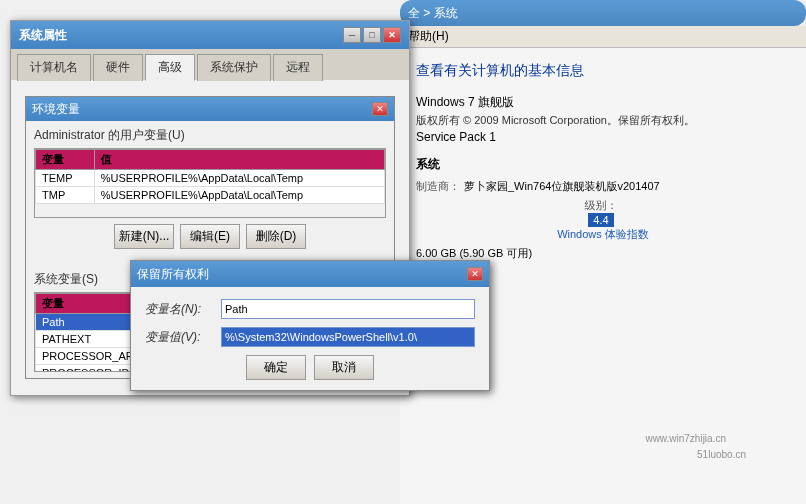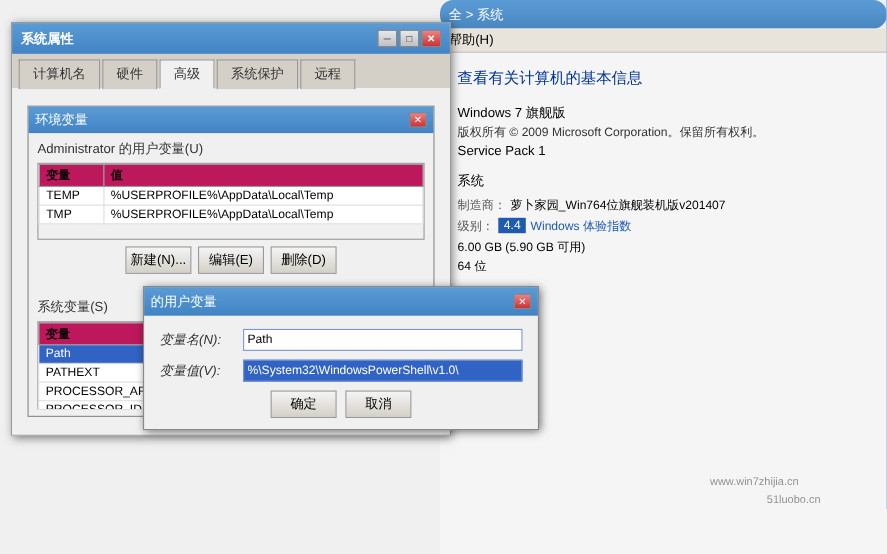--- a/index.html
+++ b/index.html
@@ -294,28 +294,28 @@
     <span style="font-size:12px;">帮助(H)</span>
   </div>
 
   <div style="position:absolute; top:48px; left:400px; right:0; bottom:0; background:#f5f5f5; padding:14px 16px; overflow:hidden;">
     <h3 style="font-size:14px; color:#003399; margin-bottom:14px; font-weight:normal;">查看有关计算机的基本信息</h3>
 
     <div style="font-size:12px; margin-bottom:2px;">Windows 7 旗舰版</div>
     <div style="font-size:11px; color:#333; margin-bottom:2px;">版权所有 © 2009 Microsoft Corporation。保留所有权利。</div>
     <div style="font-size:12px; margin-bottom:12px;">Service Pack 1</div>
 
-    <div style="font-size:12px; font-weight:normal; margin-bottom:6px;">系统</div>
+    <div style="font-size:12px; font-weight:bold; margin-bottom:6px;">系统</div>
 
     <div style="display:flex; align-items:center; margin-bottom:4px;">
       <span style="color:#555; font-size:11px; margin-right:4px;">制造商：</span>
       <span style="font-size:11px;">萝卜家园_Win764位旗舰装机版v201407</span>
     </div>
 
-    <div style="display:flex; align-items:flex-start; margin-bottom:4px;">
+    <div style="display:flex; align-items:center; margin-bottom:4px;flex-direction:column;">
       <span style="color:#555; font-size:11px; margin-right:4px;">级别：</span>
       <span style="background:#1e5bb0; color:white; padding:1px 5px; font-size:11px; margin-right:4px;">4.4</span>
       <span style="font-size:11px; color:#1e5bb0;">Windows 体验指数</span>
     </div>
 
     <div style="font-size:11px; margin-bottom:2px;">6.00 GB (5.90 GB 可用)</div>
     <div style="font-size:11px;">64 位</div>
   </div>
 
   <div style="position:absolute; bottom:60px; right:80px; font-size:10px; color:#666; opacity:0.7;">www.win7zhijia.cn</div>
@@ -411,21 +411,21 @@
             </tbody>
           </table>
         </div>
       </div>
     </div>
   </div>
 </div>
 
 <div class="edit-dialog">
   <div class="edit-titlebar">
-    <span>的用户变量</span>
+    <span>保留所有权利</span>
     <div class="edit-close-btn">✕</div>
   </div>
 
   <div class="edit-body">
     <div class="edit-row">
       <label class="edit-label">变量名(N):</label>
       <input class="edit-input" type="text" value="Path" style="">
     </div>
     <div class="edit-row">
       <label class="edit-label">变量值(V):</label>

